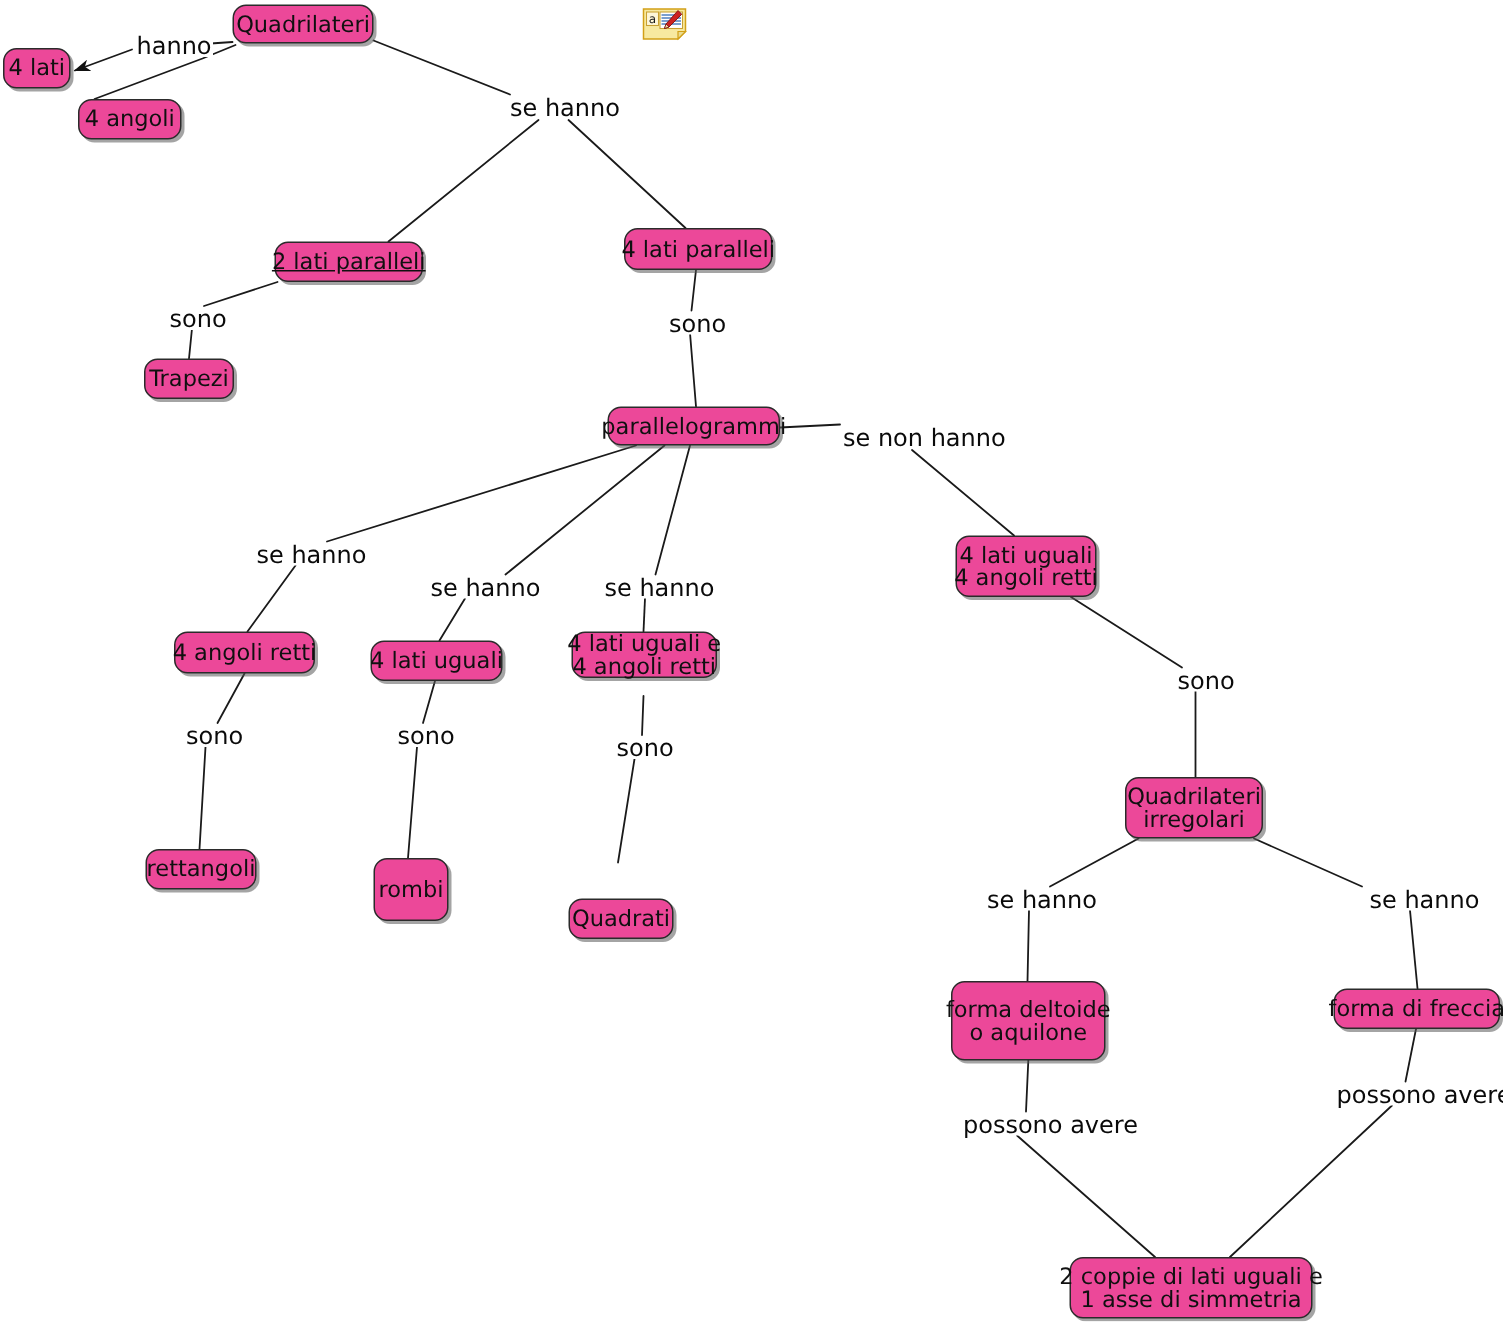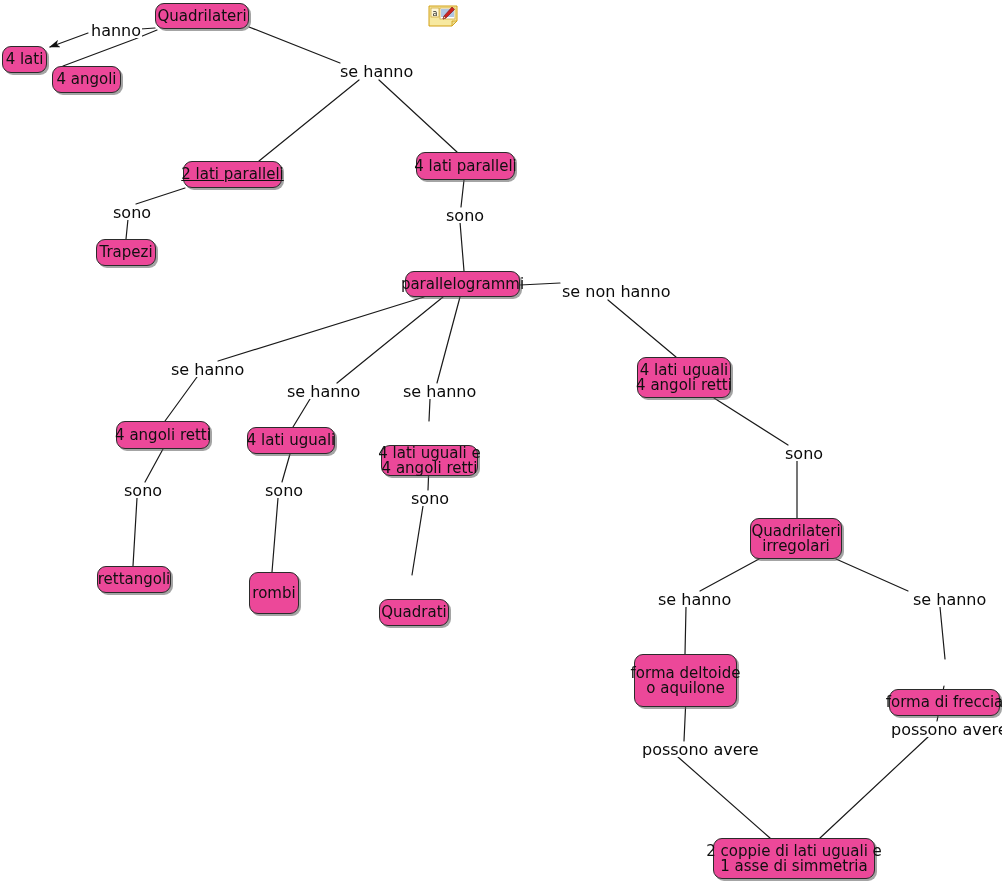--- a/index.html
+++ b/index.html
@@ -147,40 +147,40 @@
       <line x1="13" y1="11" x2="26" y2="11"></line>
     </g>
     <g>
       <path d="M24,2 L26.5,4.5 L18,13 L15,14 L16,11 Z" fill="#cc2222" stroke="#7a1010" stroke-width="0.6"></path>
       <path d="M15,14 L16,11 L18,13 Z" fill="#f0d9a0" stroke="#7a1010" stroke-width="0.5"></path>
     </g>
   </svg>
 
   <div id="nodes-layer">
       <div class="node" style="left: 155px; top: 3px; width: 94px; height: 26px;">Quadrilateri</div>
-      <div class="node" style="left: 2px; top: 46px; width: 45px; height: 27px;">4 lati</div>
+      <div class="node" style="left: 2px; top: 32px; width: 45px; height: 27px;">4 lati</div>
       <div class="node" style="left: 52px; top: 66px; width: 69px; height: 27px;">4 angoli</div>
       <div class="node" style="left: 183px; top: 161px; width: 99px; height: 27px; text-decoration: underline;">2 lati paralleli</div>
       <div class="node" style="left: 416px; top: 152px; width: 99px; height: 28px;">4 lati paralleli</div>
       <div class="node" style="left: 96px; top: 239px; width: 60px; height: 27px;">Trapezi</div>
       <div class="node" style="left: 405px; top: 271px; width: 115px; height: 26px;">parallelogrammi</div>
       <div class="node" style="left: 116px; top: 421px; width: 94px; height: 28px;">4 angoli retti</div>
       <div class="node" style="left: 247px; top: 427px; width: 88px; height: 27px;">4 lati uguali</div>
-      <div class="node" style="left: 381px; top: 421px; width: 97px; height: 31px; margin-top: 24px;">4 lati uguali e
+      <div class="node" style="left: 381px; top: 421px; width: 97px; height: 31px;">4 lati uguali e
 4 angoli retti</div>
       <div class="node" style="left: 97px; top: 566px; width: 74px; height: 27px;">rettangoli</div>
       <div class="node" style="left: 249px; top: 572px; width: 50px; height: 42px;">rombi</div>
       <div class="node" style="left: 379px; top: 575px; width: 70px; height: 27px; margin-top: 24px;">Quadrati</div>
       <div class="node" style="left: 637px; top: 357px; width: 94px; height: 41px;">4 lati uguali
 4 angoli retti</div>
       <div class="node" style="left: 750px; top: 518px; width: 92px; height: 41px;">Quadrilateri
 irregolari</div>
       <div class="node" style="left: 634px; top: 654px; width: 103px; height: 53px;">forma deltoide
 o aquilone</div>
-      <div class="node" style="left: 889px; top: 659px; width: 111px; height: 27px; margin-top: 30px;">forma di freccia</div>
+      <div class="node" style="left: 889px; top: 659px; width: 111px; height: 27px;">forma di freccia</div>
       <div class="node" style="left: 713px; top: 838px; width: 162px; height: 41px;">2 coppie di lati uguali e
 1 asse di simmetria</div>
     </div>
   <div id="labels-layer">
       <div class="edge-label" style="left: 90px; top: 24px;">hanno</div>
       <div class="edge-label" style="left: 339px; top: 65px;">se hanno</div>
       <div class="edge-label" style="left: 112px; top: 206px;">sono</div>
       <div class="edge-label" style="left: 445px; top: 209px;">sono</div>
       <div class="edge-label" style="left: 170px; top: 363px;">se hanno</div>
       <div class="edge-label" style="left: 286px; top: 385px;">se hanno</div>

